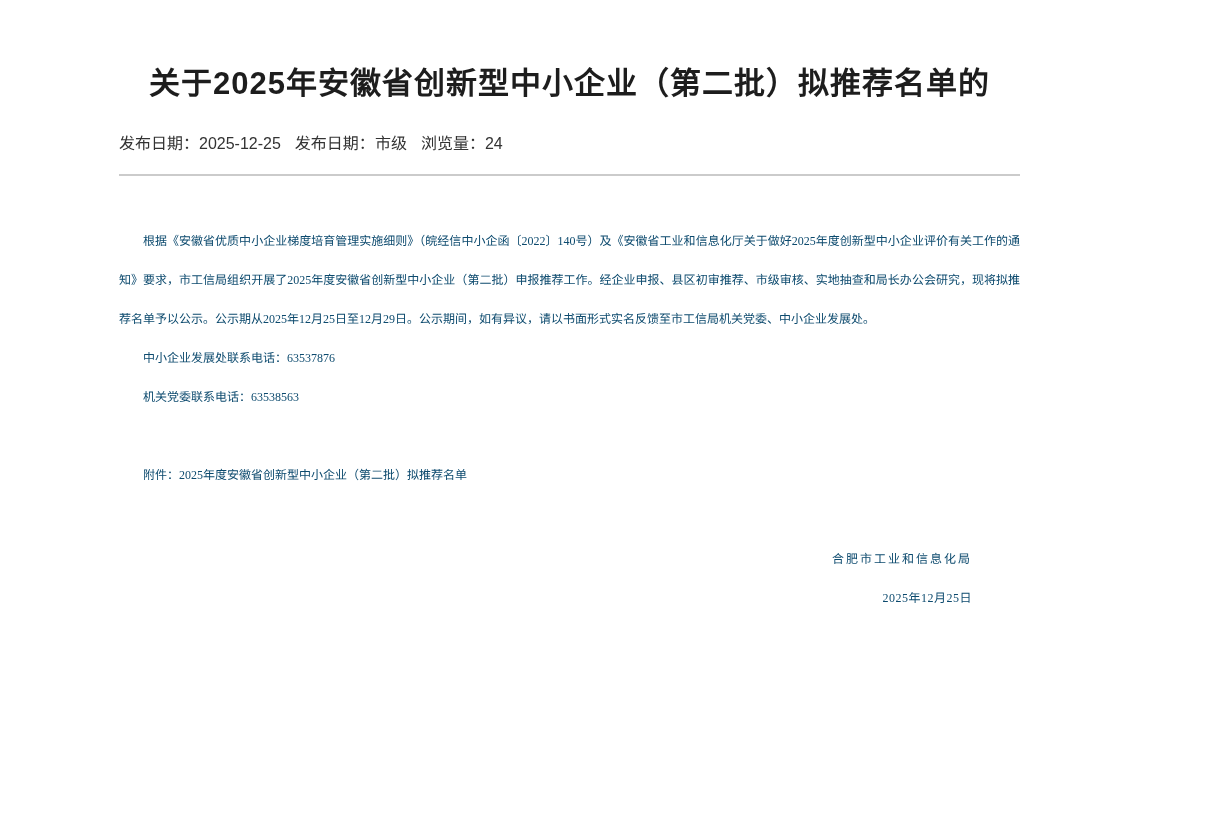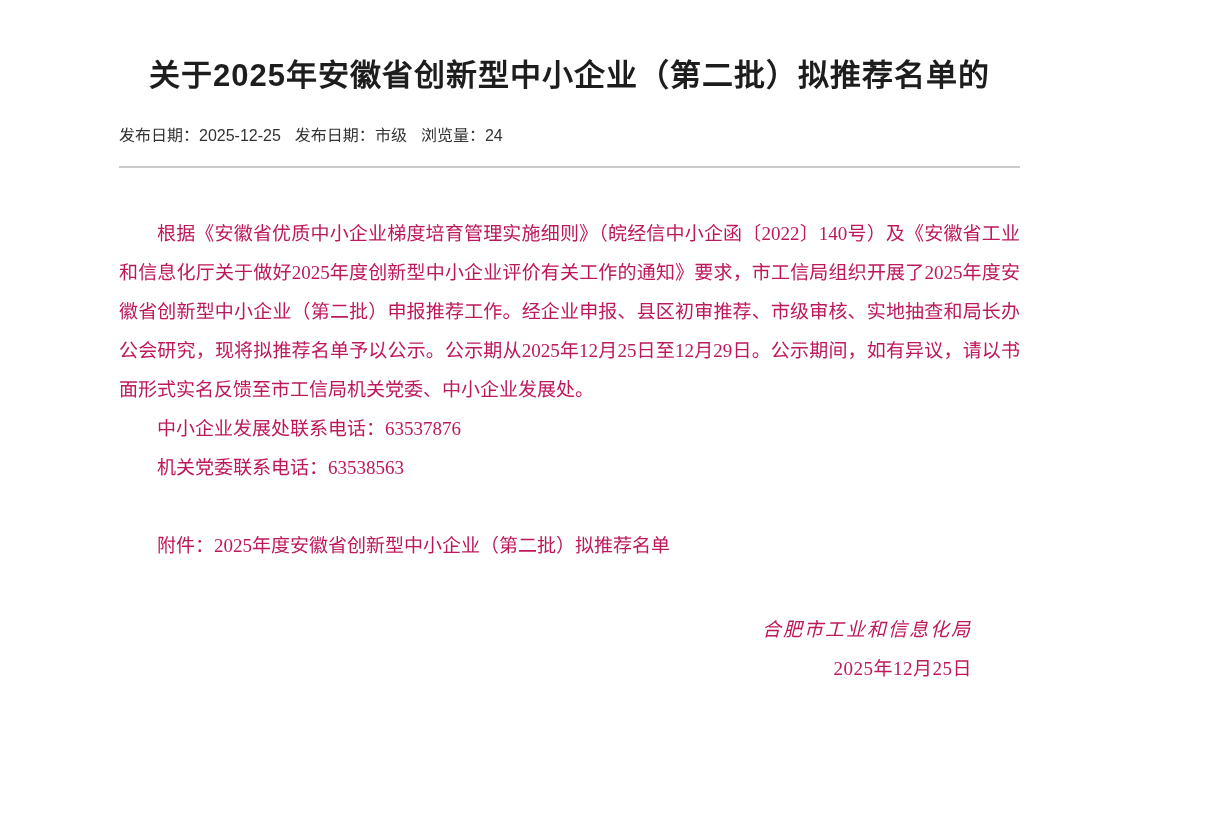--- a/index.html
+++ b/index.html
@@ -12,21 +12,21 @@
   }
   .page {
     position: relative;
     width: 1222px;
     height: 817px;
     background: #ffffff;
   }
   .article {
     position: absolute;
     left: 119px;
-    top: 0;
+    top: 8px;
     width: 901px;
   }
   .title {
     margin-top: 50px;
     text-align: center;
     font-family: "Liberation Sans", "DejaVu Sans", sans-serif;
     font-weight: 700;
     font-size: 31px;
     line-height: 52px;
     color: #1d1d1d;
@@ -47,40 +47,39 @@
   .divider {
     margin-top: 19px;
     border: none;
     border-top: 2px solid #cbcbcb;
     height: 0;
     width: 901px;
   }
   .content {
     margin-top: 46px;
     font-family: "Liberation Serif", "DejaVu Serif", serif;
-    font-size: 19px;
+    font-size: 12px;
     line-height: 39px;
-    color: #be185d;
+    color: #0c4a6e;
     text-align: justify;
   }
   .para {
     text-indent: 2em;
     margin: 0;
   }
   .para.spaced {
     margin-top: 39px; 
   }
   .signature {
     margin-top: 45px;
     text-align: right;
     padding-right: 48px;
   }
   .signature .org {
     letter-spacing: 2px;
-    font-style: italic;
   }
   .signature .date {
     letter-spacing: 0.5px;
   }
 </style>
 </head>
 <body>
 
 <div class="page">
   <div class="article">

